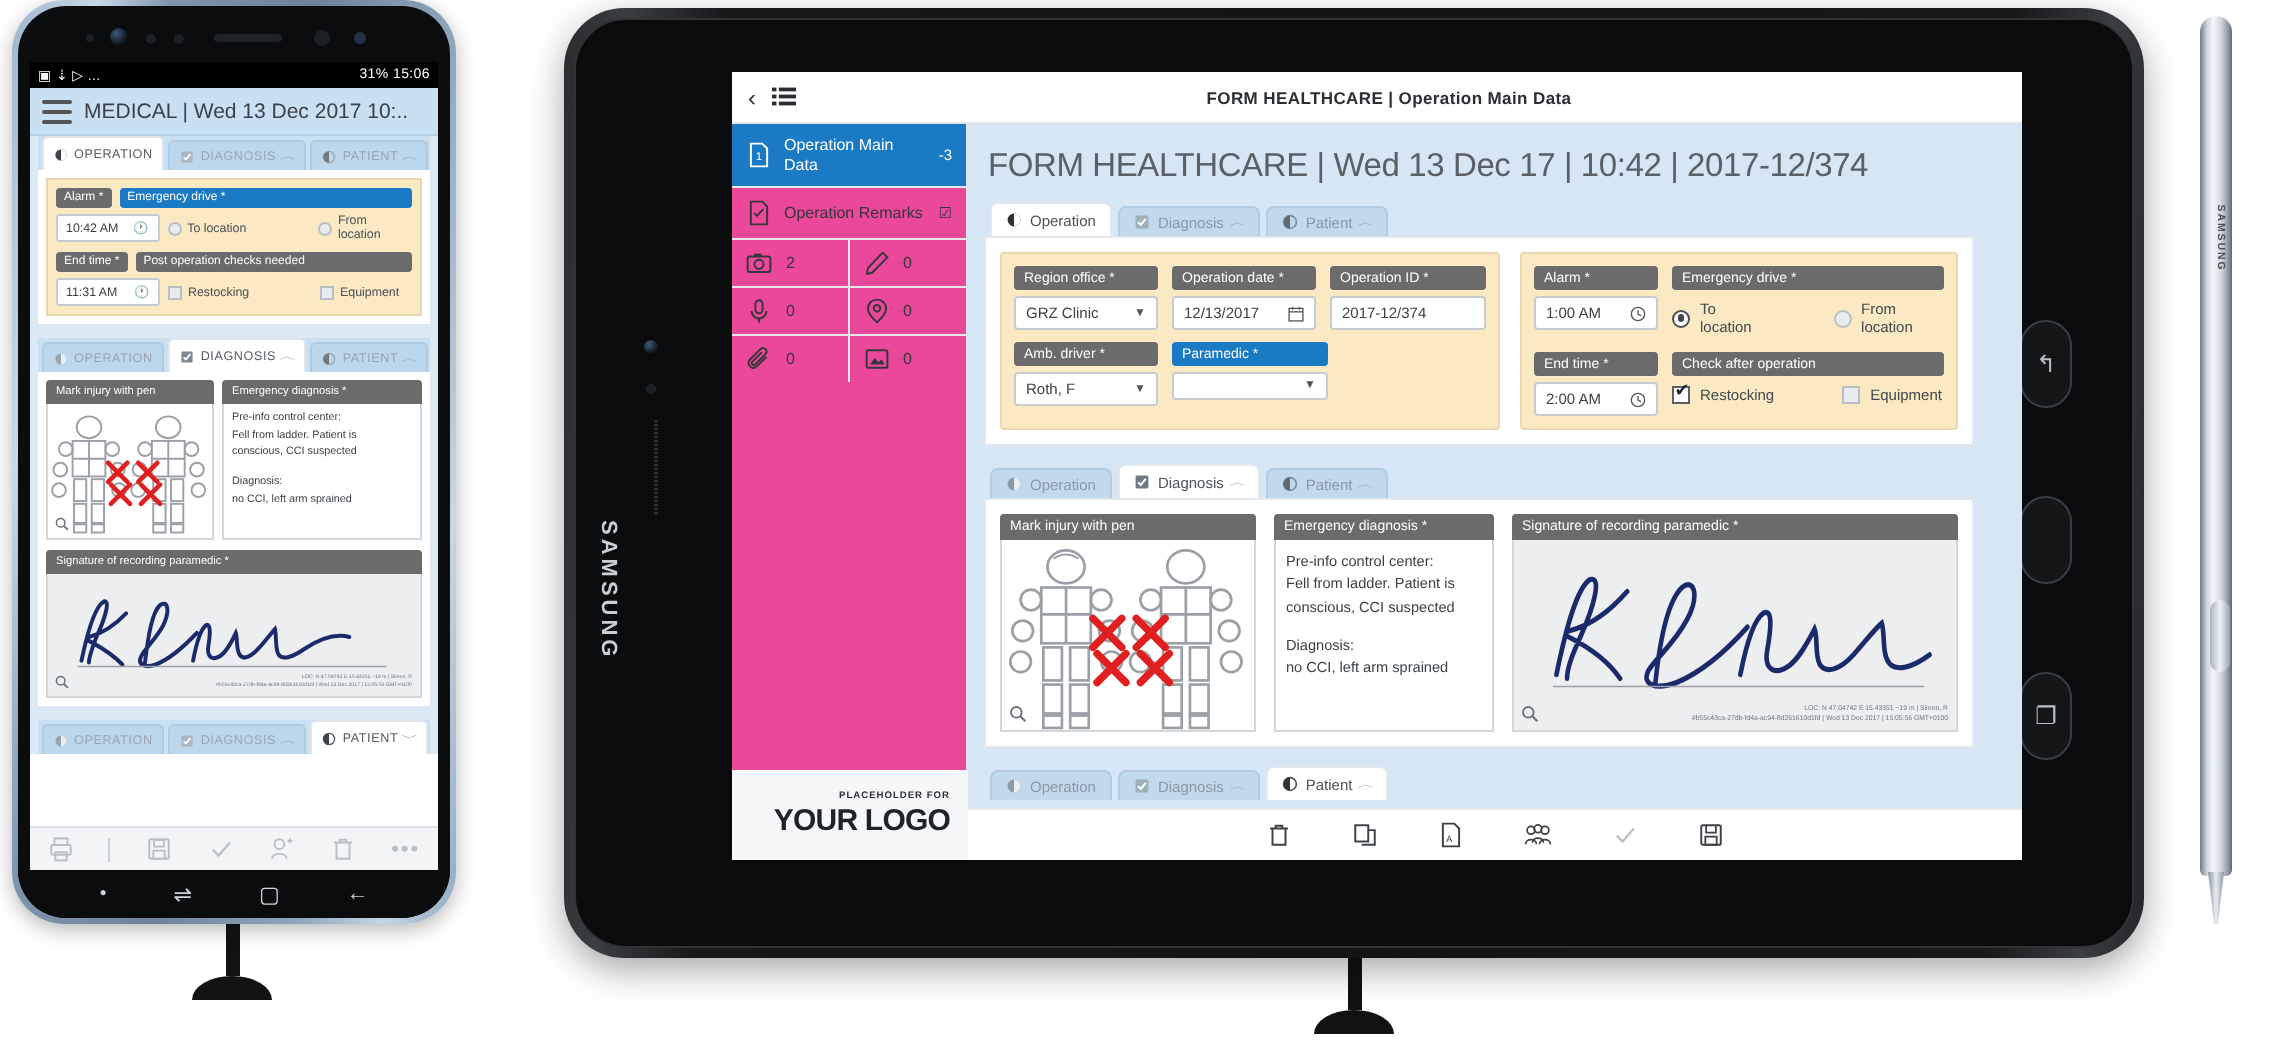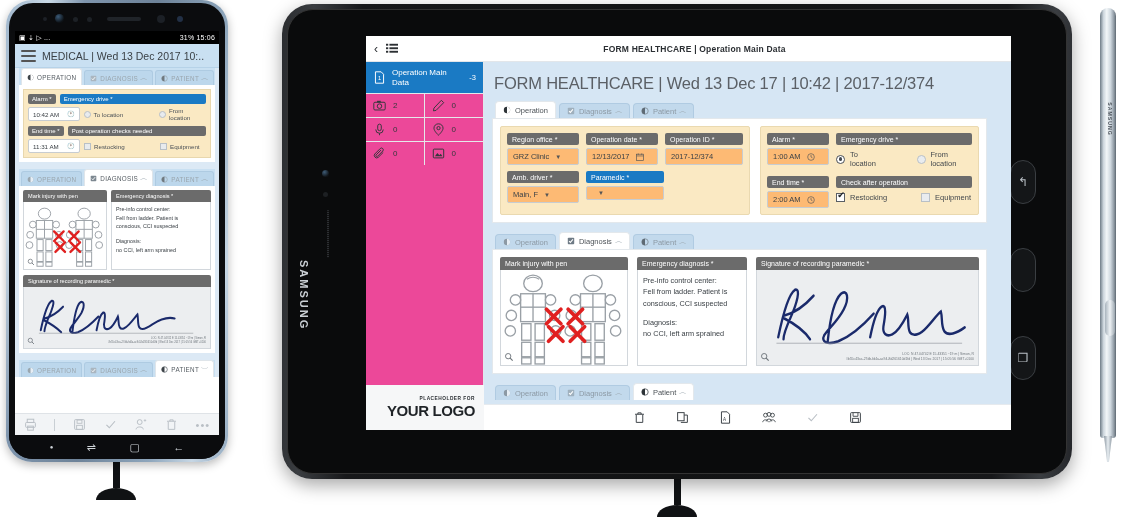--- a/index.html
+++ b/index.html
@@ -169,22 +169,22 @@
   .tab.active { background: #fff; color: #4c5257; border-color: #e3e8ec; height: 17px; }
   .panel { background: #fff; border: 1px solid #e3e8ec; padding: 7px; }
 
   .form-row { display: flex; gap: 10px; }
   .fgroup { background: #fae9c3; border: 1px solid #ead9b0; padding: 6px; border-radius: 2px; }
   .frow { display: flex; gap: 7px; margin-bottom: 6px; }
   .frow:last-child { margin-bottom: 0; }
   .fcol { display: flex; flex-direction: column; gap: 3px; }
   .tlabel { background: #6b6b6b; color: #fff; font-size: 7px; padding: 2.5px 5px; border-radius: 2px; white-space: nowrap; }
   .tlabel.blue { background: #1a7ac4; }
-  .tval { background: #fdba74; border: 1px solid #c7ccd1; border-radius: 2px; font-size: 7.5px; color: #3b4146;
-          padding: 3px 5px; display: flex; align-items: center; justify-content: flex-start; gap: 6px; }
+  .tval { background: #ffffff; border: 1px solid #c7ccd1; border-radius: 2px; font-size: 7.5px; color: #3b4146;
+          padding: 3px 5px; display: flex; align-items: center; justify-content: space-between; gap: 6px; }
   .caret { font-size: 6px; color: #555; }
   .topt { display: flex; align-items: center; gap: 5px; font-size: 7.5px; color: #43484d; padding: 2px 0; }
   .radio2 { width: 9px; height: 9px; border-radius: 50%; border: 1.3px solid #b9c0c6; background: #e9ecef; flex:none; position:relative; }
   .radio2.on { border-color:#4a4f54; background:#fff; }
   .radio2.on::after { content:""; position:absolute; inset:1.6px; border-radius:50%; background:#43484d; }
   .cbox2 { width: 9px; height: 9px; border: 1.3px solid #b9c0c6; background: #e9ecef; flex:none; position: relative; }
   .cbox2.on { background:#fff; border-color:#5a5f64; }
   .cbox2.on::after { content:"✔"; position:absolute; left:0.3px; top:-2.6px; font-size:9px; color:#1f2327; line-height:1; }
 
   .card-head { background: #6b6b6b; color:#fff; font-size: 7px; padding: 3px 5px; border-radius:2px 2px 0 0;}
@@ -543,20 +543,28 @@
 
           <div id="sidebar" style="position:relative;">
             <div class="side-item active">
               <svg class="icon-box" viewBox="0 0 16 16">
                   <path d="M3 1 h7 l3 3 v11 h-10 z" fill="none" stroke="#fff" stroke-width="1.2"></path>
                   <text x="6" y="11" font-size="7" fill="#fff" font-family="Liberation Sans, sans-serif">1</text>
                 </svg>
               <span class="label">Operation Main Data</span>
               <span class="count">-3</span>
             </div>
+            <div class="side-item">
+              <svg class="icon-box" viewBox="0 0 16 16">
+                  <path d="M3 1 h7 l3 3 v11 h-10 z" fill="none" stroke="#34383c" stroke-width="1.2"></path>
+                  <path d="M5 8 L6.8 9.8 L10.6 5.6" fill="none" stroke="#34383c" stroke-width="1.1"></path>
+                </svg>
+              <span class="label">Operation Remarks</span>
+              <span class="count">☑</span>
+            </div>
 
             <div class="side-grid">
               <div class="side-cell">
                 <svg class="icon-box" viewBox="0 0 16 16">
                     <rect x="1" y="4" width="14" height="9.5" rx="1.4" fill="none" stroke="#34383c" stroke-width="1.2"></rect>
                     <circle cx="8" cy="8.8" r="2.8" fill="none" stroke="#34383c" stroke-width="1.2"></circle>
                     <rect x="5" y="2.2" width="4.5" height="2" fill="#34383c"></rect>
                   </svg>
                 <span>2</span>
               </div>
@@ -659,21 +667,21 @@
                         <span class="tlabel">Operation ID *</span>
                         <span class="tval" style="width:78px;">
                           <span>2017-12/374</span>
                         </span>
                       </div>
                     </div>
                     <div class="frow">
                       <div class="fcol">
                         <span class="tlabel">Amb. driver *</span>
                         <span class="tval" style="width:72px;">
-                          <span>Main, F</span>
+                          <span>Roth, F</span>
                           <span class="caret">▼</span>
                         </span>
                       </div>
                       <div class="fcol">
                         <span class="tlabel blue">Paramedic *</span>
                         <span class="tval" style="width:78px;">
                           <span></span>
                           <span class="caret">▼</span>
                         </span>
                       </div>

